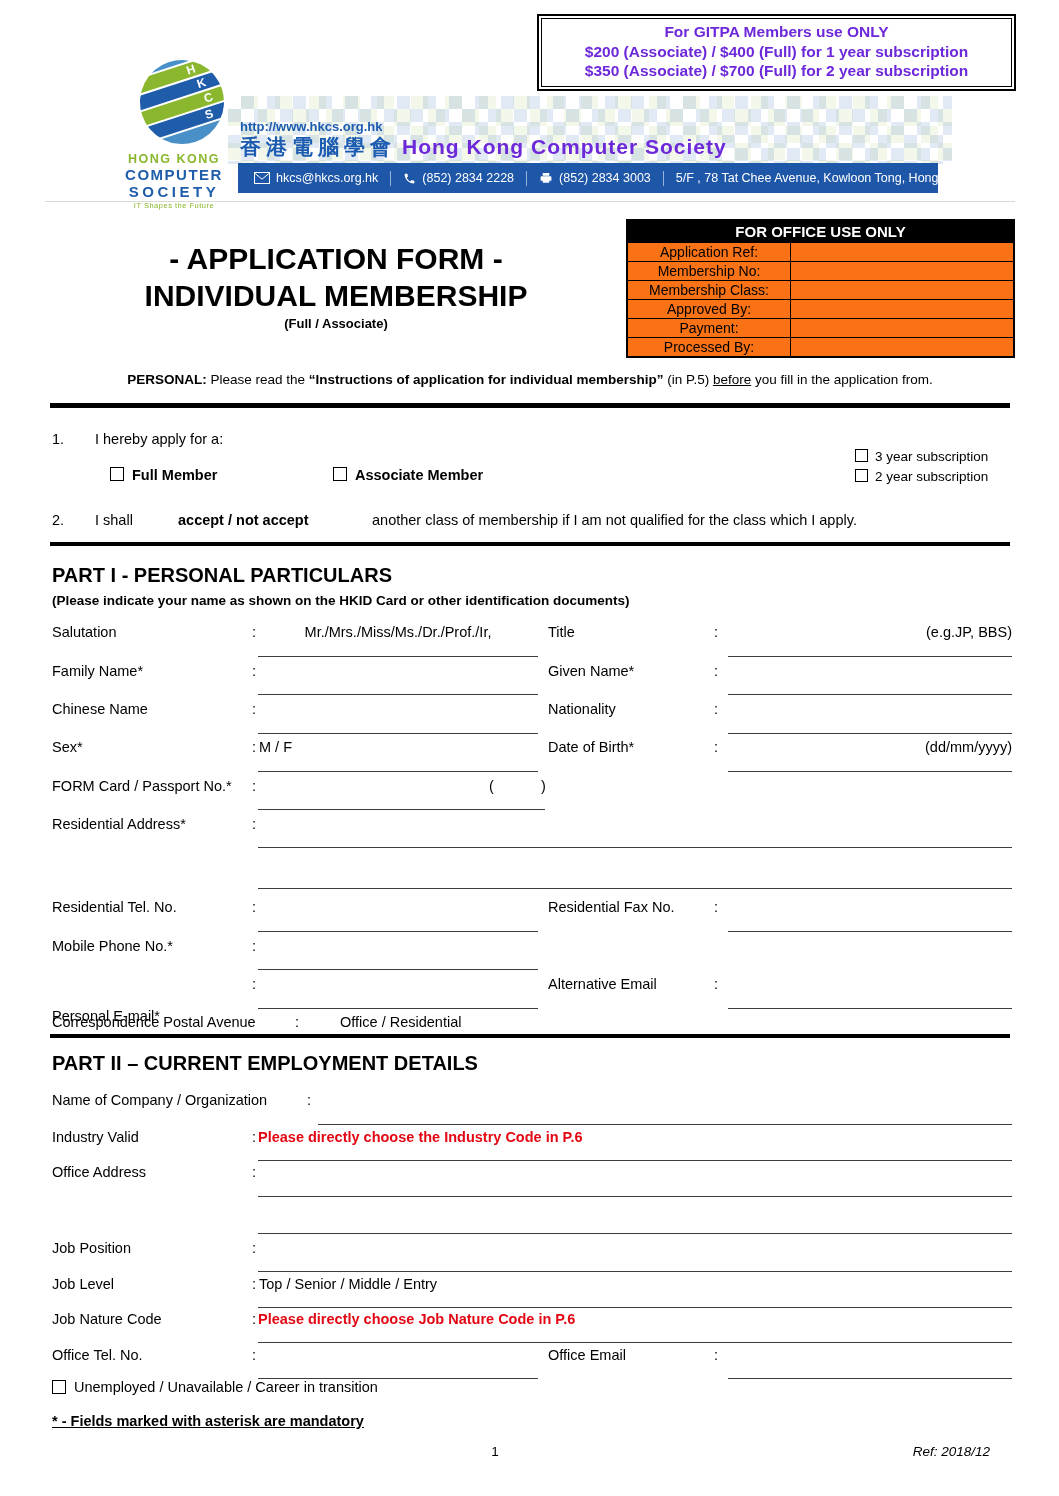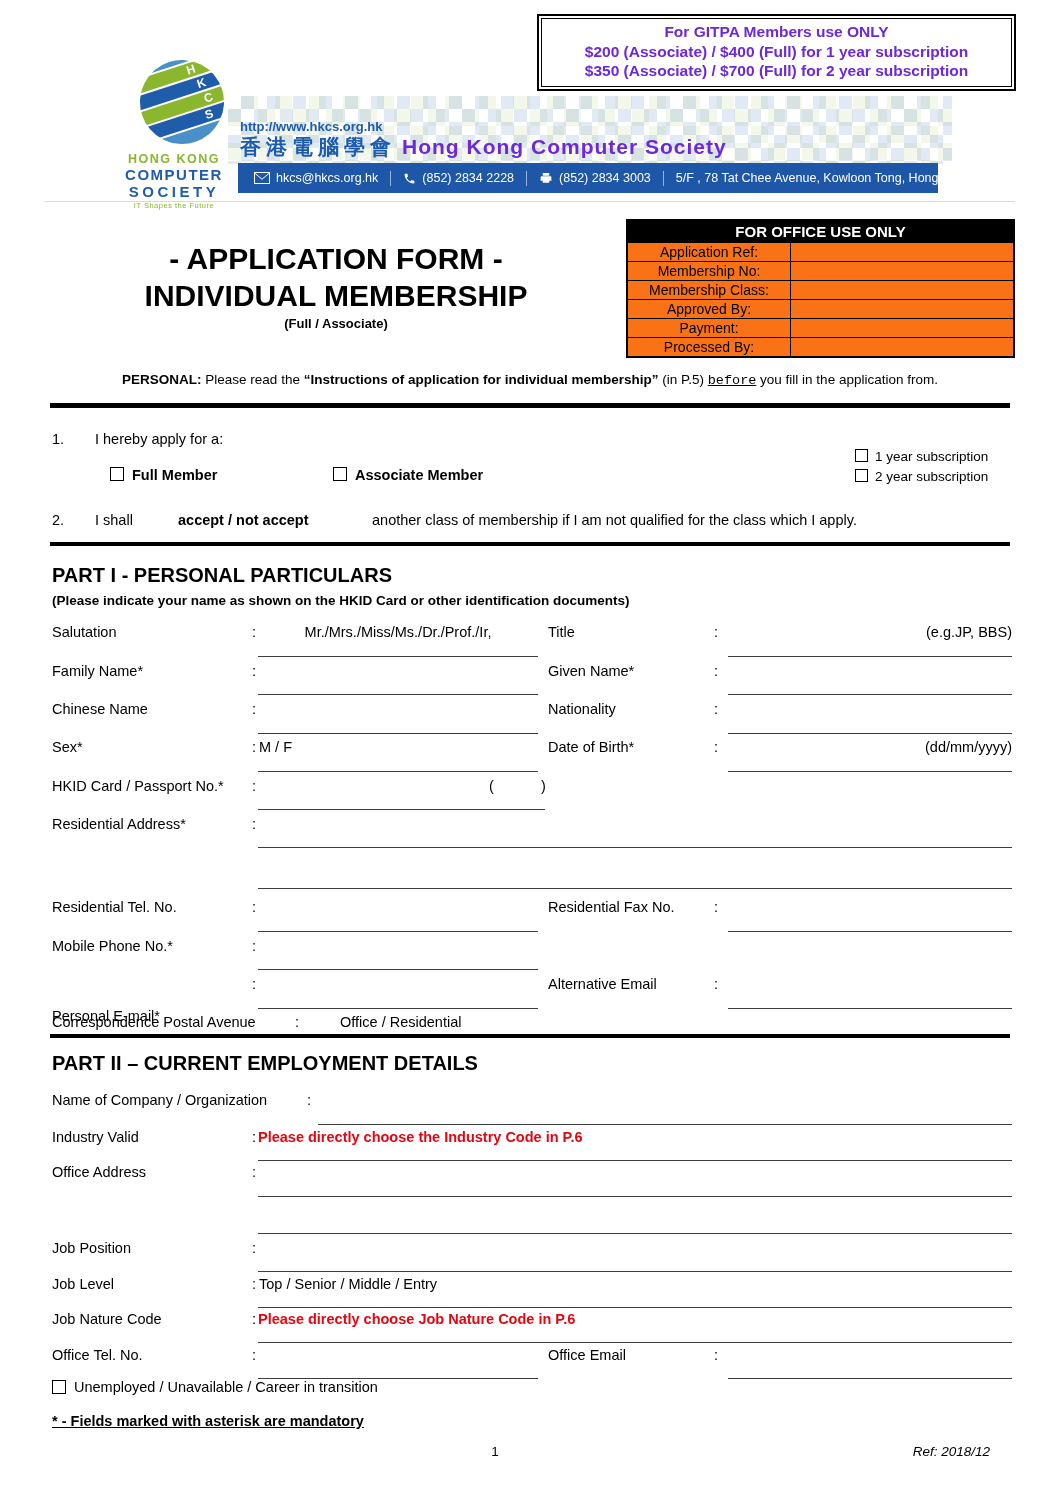--- a/index.html
+++ b/index.html
@@ -46,21 +46,21 @@
   .ot-row{display:flex;border-top:1px solid #000;height:19px;}
   .ot-label{width:163px;border-right:1px solid #000;text-align:center;font-size:14px;line-height:18px;white-space:nowrap;}
   .ot-value{flex:1;}
 
   
   .title-block{text-align:center;}
   .title-main{font-size:30px;font-weight:bold;line-height:37px;white-space:nowrap;}
   .title-sub{font-size:13px;font-weight:bold;margin-top:2px;}
 
   .important{font-size:13.5px;text-align:center;white-space:nowrap;}
-  .important .u{text-decoration:underline;font-family:Liberation Mono, monospace;}
+  .important .u{text-decoration:underline;}
 
   .part-head{font-size:20px;font-weight:bold;white-space:nowrap;}
   .part-note{font-size:13.5px;font-weight:bold;white-space:nowrap;}
   .small-lbl{font-size:13.5px;white-space:nowrap;}
   .mandatory{font-size:14.5px;font-weight:bold;text-decoration:underline;white-space:nowrap;}
   .footer-txt{font-size:13.5px;}
   .ref{font-style:italic;}
 </style>
 </head>
 <body>
@@ -173,21 +173,21 @@
   <div class="abs important" style="left:50px;top:372px;width:960px;">
     <span class="b">PERSONAL:</span><span> Please read the </span><span class="b">“Instructions of application for individual membership”</span><span> (in P.5) </span><span class="u">before</span><span> you fill in the application from.</span>
   </div>
 
   <div class="thick" style="left:50px;top:403px;width:960px;height:5px;"></div>
 
   <span class="abs lbl" style="left:52px;top:431px;">1.</span>
   <span class="abs lbl" style="left:95px;top:431px;">I hereby apply for a:</span>
 
   <span class="cbox" style="left:855px;top:449px;width:13px;height:13px;"></span>
-  <span class="abs small-lbl" style="left:875px;top:449px;">1 year subscription</span>
+  <span class="abs small-lbl" style="left:875px;top:449px;">3 year subscription</span>
   <span class="cbox" style="left:855px;top:469px;width:13px;height:13px;"></span>
   <span class="abs small-lbl" style="left:875px;top:469px;">2 year subscription</span>
 
   <span class="cbox" style="left:110px;top:467px;"></span>
   <span class="abs lbl b" style="left:132px;top:467px;">Full Member</span>
   <span class="cbox" style="left:333px;top:467px;"></span>
   <span class="abs lbl b" style="left:355px;top:467px;">Associate Member</span>
 
   <span class="abs lbl" style="left:52px;top:512px;">2.</span>
   <span class="abs lbl" style="left:95px;top:512px;">I shall</span>
@@ -224,21 +224,21 @@
 
   <span class="abs lbl" style="left:52px;top:739px;">Sex*</span>
   <span class="abs lbl" style="left:252px;top:739px;">:</span>
   <span class="abs lbl" style="left:259px;top:739px;text-align:right;">M / F</span>
   <div class="fline" style="left:258px;top:771px;width:280px;"></div>
   <span class="abs lbl" style="left:548px;top:739px;">Date of Birth*</span>
   <span class="abs lbl" style="left:714px;top:739px;">:</span>
   <div class="abs lbl" style="left:728px;top:739px;width:284px;text-align:right;">(dd/mm/yyyy)</div>
   <div class="fline" style="left:728px;top:771px;width:284px;"></div>
 
-  <span class="abs lbl" style="left:52px;top:778px;">HKID Card / Passport No.*</span>
+  <span class="abs lbl" style="left:52px;top:778px;">FORM Card / Passport No.*</span>
   <span class="abs lbl" style="left:252px;top:778px;">:</span>
   <div class="fline" style="left:258px;top:809px;width:287px;"></div>
   <span class="abs lbl" style="left:489px;top:778px;">(</span>
   <span class="abs lbl" style="left:541px;top:778px;">)</span>
 
   <span class="abs lbl" style="left:52px;top:816px;">Residential Address*</span>
   <span class="abs lbl" style="left:252px;top:816px;">:</span>
   <div class="fline" style="left:258px;top:847px;width:754px;"></div>
   <div class="fline" style="left:258px;top:888px;width:754px;"></div>
 

